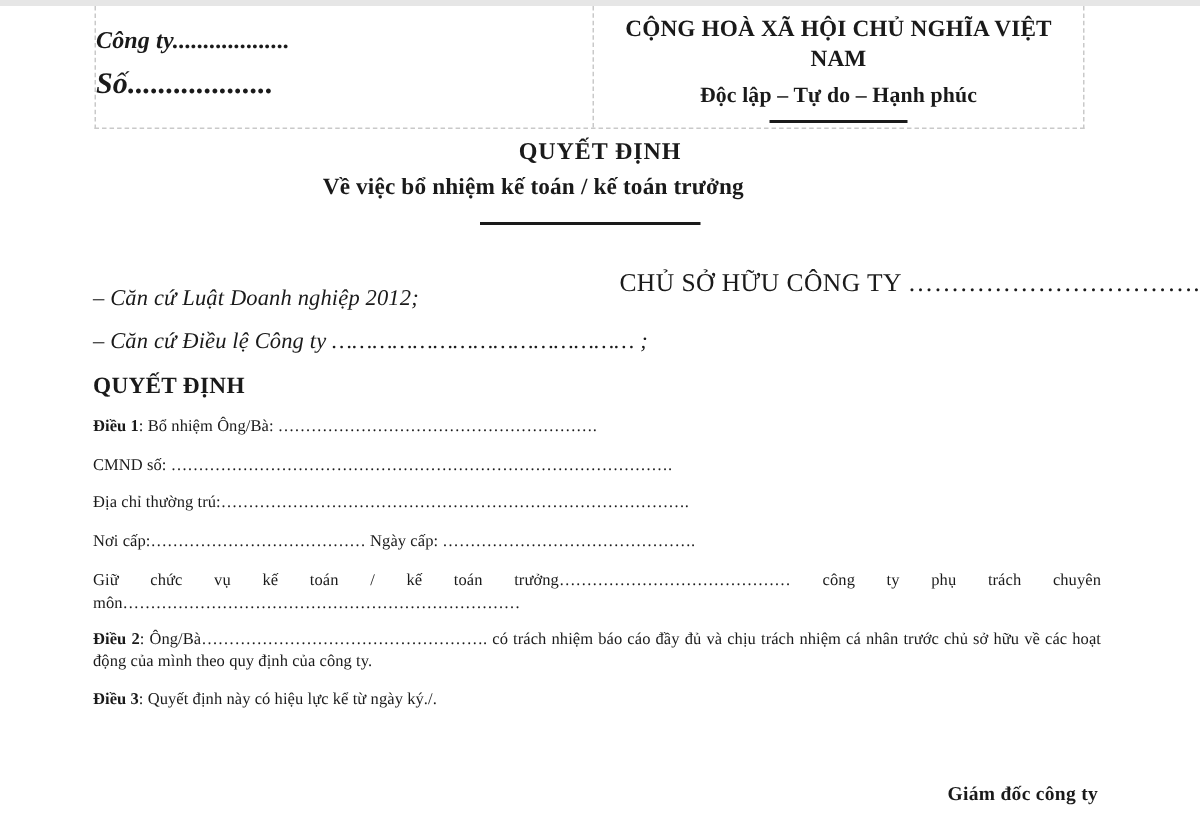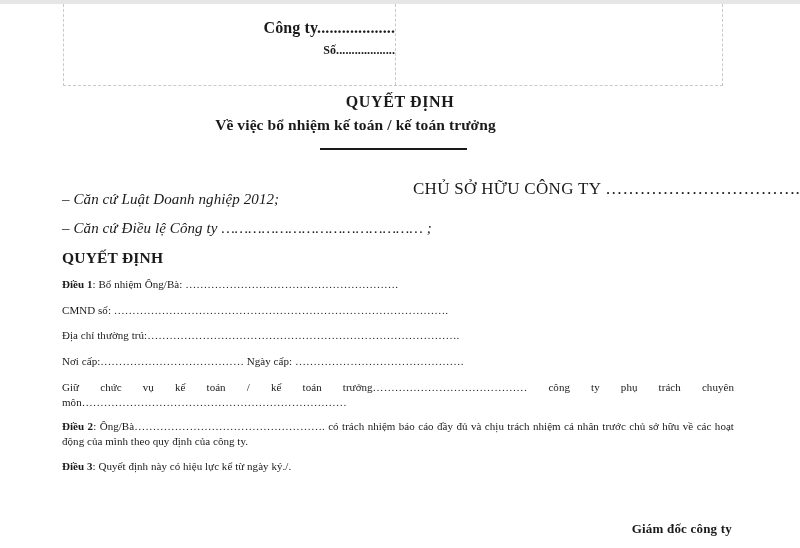--- a/index.html
+++ b/index.html
@@ -37,36 +37,37 @@
     border-right: 1px dashed #c9c9c9;
     border-bottom: 1px dashed #c9c9c9;
     box-sizing: border-box;
     display: flex;
   }
   .header-cell-left {
     width: 332px;
     box-sizing: border-box;
     border-right: 1px dashed #c9c9c9;
     padding-top: 12px;
-    text-align: right;
+    text-align: left;
+    font-style: italic;
   }
   .header-cell-right {
     flex: 1;
     box-sizing: border-box;
     padding-top: 6px;
     text-align: center;
   }
   .company-line {
     font-size: 16px;
     font-weight: bold;
     line-height: 1.55;
     letter-spacing: .1px;
   }
   .so-line {
-    font-size: 12px;
+    font-size: 20px;
     font-weight: bold;
     line-height: 1.55;
     letter-spacing: .1px;
   }
   .nation-title {
     font-size: 15.5px;
     font-weight: bold;
     line-height: 1.32;
     padding: 0 4px;
     letter-spacing: .1px;
@@ -173,20 +174,25 @@
 </head>
 <body>
 
 <div class="top-band"></div>
 
 <div class="header-table">
   <div class="header-cell-left">
     <div class="company-line">Công ty...................</div>
     <div class="so-line">Số...................</div>
   </div>
+  <div class="header-cell-right">
+    <div class="nation-title">CỘNG HOÀ XÃ HỘI CHỦ NGHĨA VIỆT NAM</div>
+    <div class="nation-motto">Độc lập – Tự do – Hạnh phúc</div>
+    <div class="motto-rule"></div>
+  </div>
 </div>
 
 <div class="doc-title">QUYẾT ĐỊNH</div>
 <div class="doc-subtitle">Về việc bổ nhiệm kế toán / kế toán trưởng</div>
 <div class="title-rule"></div>
 
 <div class="owner-line">CHỦ SỞ HỮU CÔNG TY …………………………….</div>
 
 <div class="body">
 

